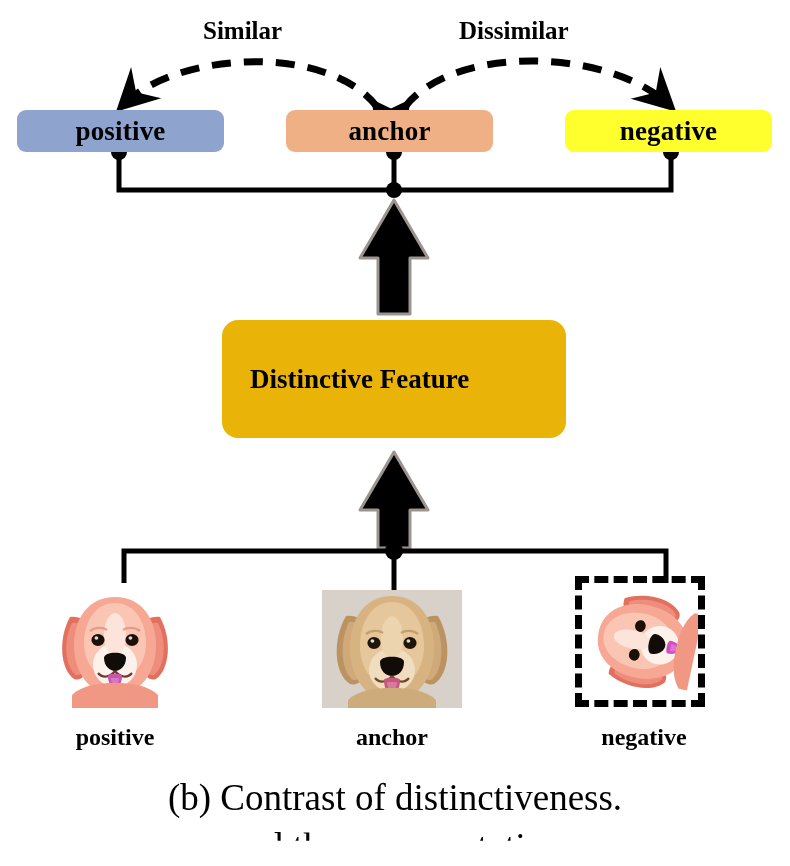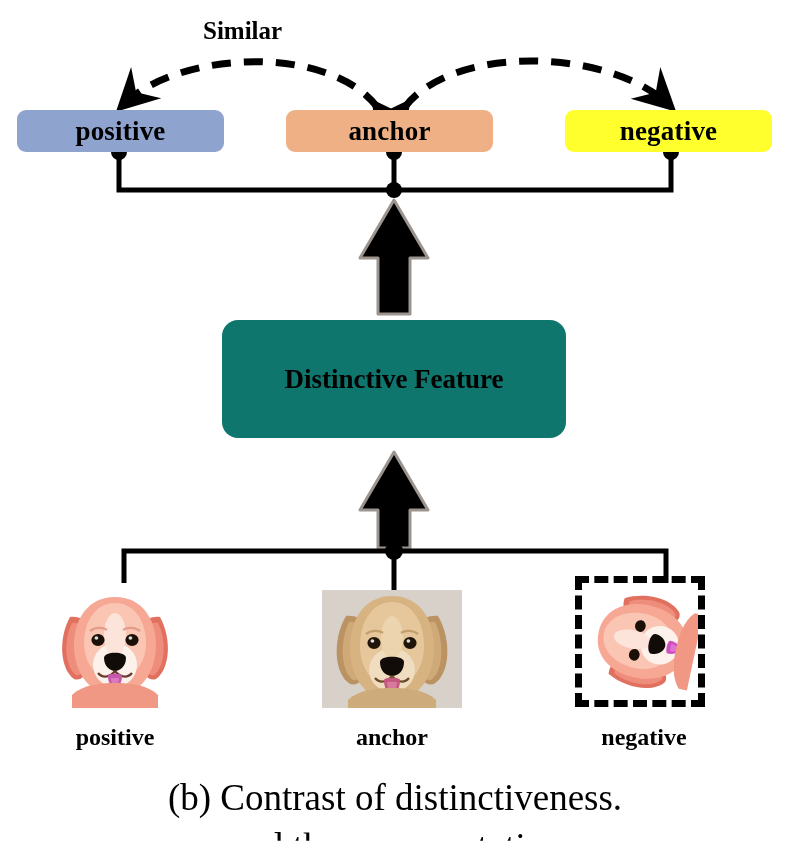--- a/index.html
+++ b/index.html
@@ -55,30 +55,30 @@
   #label-similar    { left: 203px; top: 18px; }
   #label-dissimilar { left: 459px; top: 18px; }
 
   
   #proc-box {
     position: absolute;
     left: 222px;
     top: 320px;
     width: 344px;
     height: 118px;
-    background: #0f766e;
+    background: #eab308;
     border-radius: 16px;
     display: flex;
     align-items: center;
-    justify-content: center;
+    justify-content: flex-start;
     text-align: center;
     font-weight: bold;
     font-size: 27px;
     line-height: 1.22;
-    padding: 0 14px;
+    padding: 0 28px;
     box-sizing: border-box;
   }
 
   
   .img-tile {
     position: absolute;
     overflow: hidden;
   }
   #tile-positive { left: 48px;  top: 583px; width: 134px; height: 125px; }
   #tile-anchor   { left: 322px; top: 590px; width: 140px; height: 118px; }
@@ -156,20 +156,21 @@
       <path d="M 124,598 L 124,551 L 666,551 L 666,598"></path>
       <path d="M 394,551 L 394,605"></path>
     </g>
     <circle cx="394" cy="551" r="9" fill="#000"></circle>
     <circle cx="124" cy="600" r="9" fill="#000"></circle>
     <circle cx="394" cy="605" r="9" fill="#000"></circle>
     <circle cx="666" cy="600" r="9" fill="#000"></circle>
   </svg>
 
   <div class="arc-label" id="label-similar">Similar</div>
+  <div class="arc-label" id="label-dissimilar">Dissimilar</div>
 
   <div class="concept-box" id="box-positive">positive</div>
   <div class="concept-box" id="box-anchor">anchor</div>
   <div class="concept-box" id="box-negative">negative</div>
 
   <div id="proc-box">
     <span>
       <span>Distinctive Feature</span><br>
     </span>
   </div>

